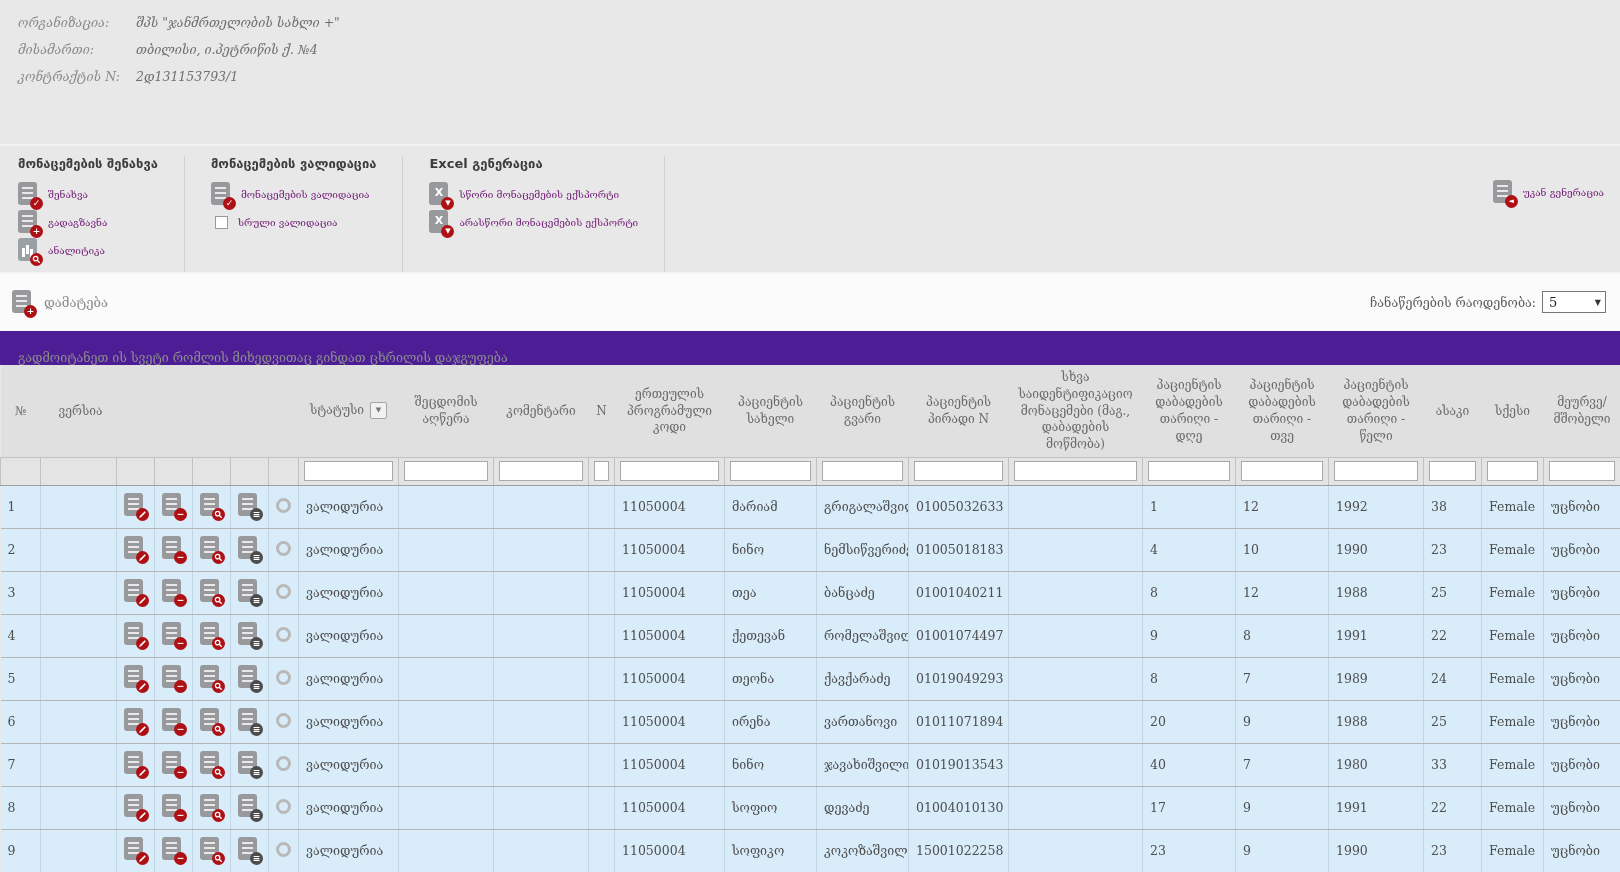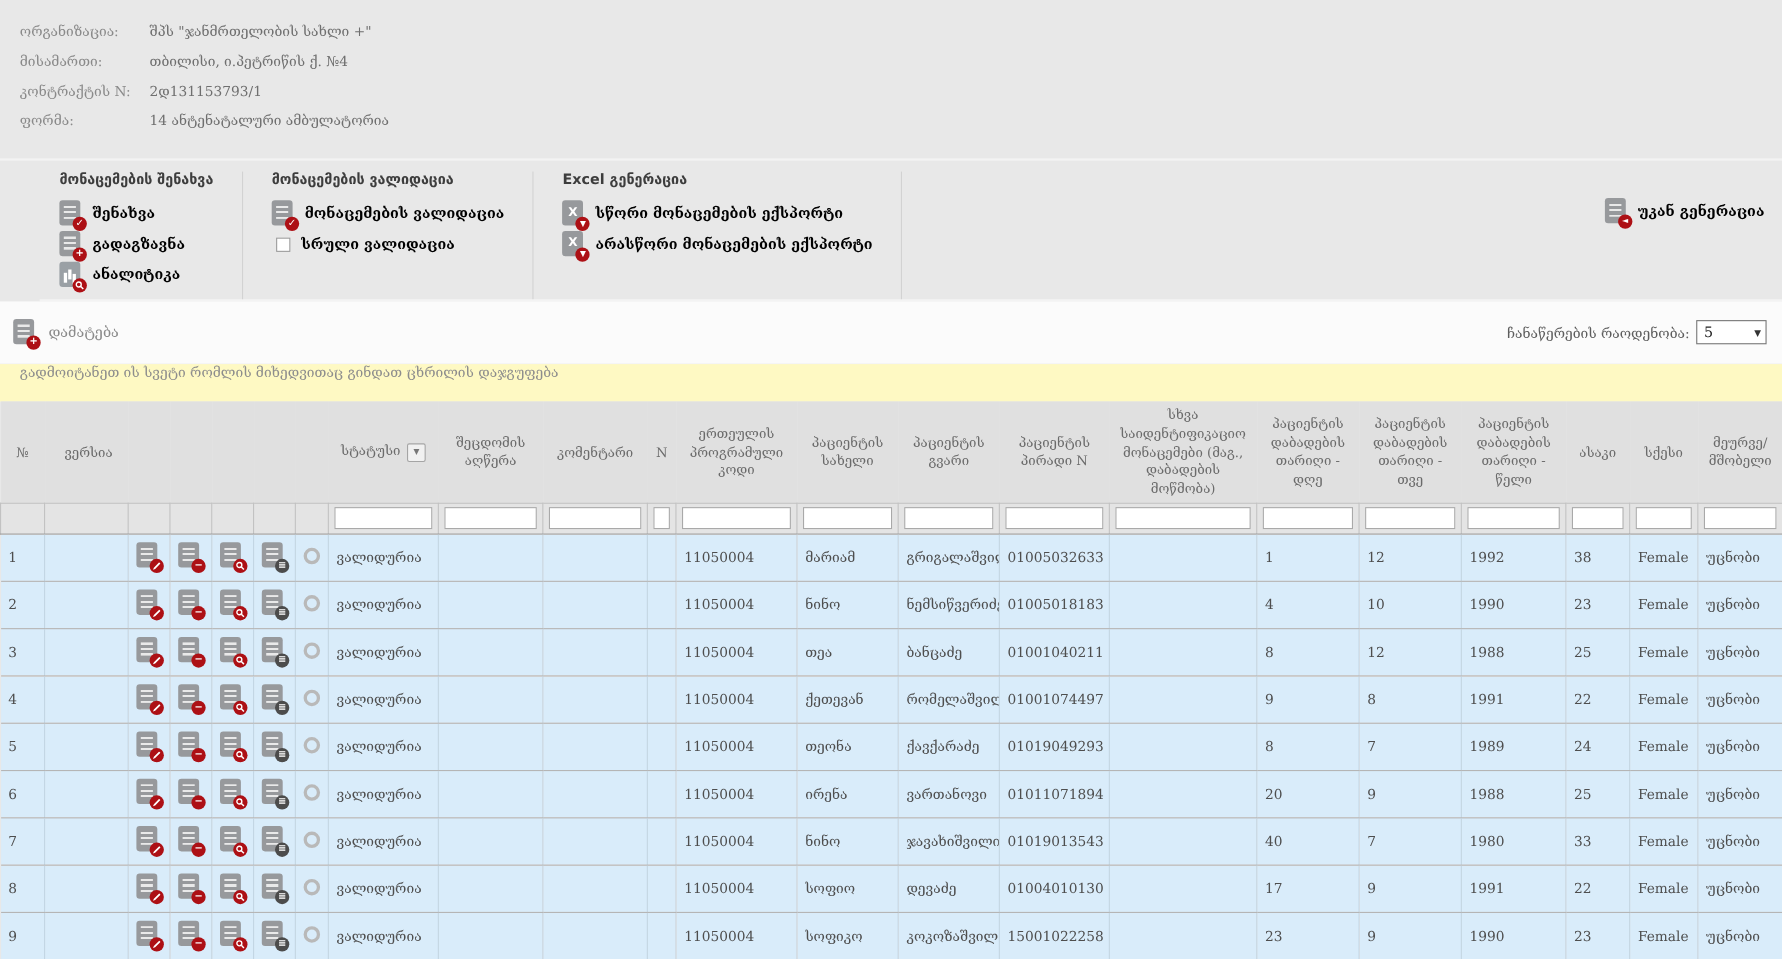--- a/index.html
+++ b/index.html
@@ -10,31 +10,31 @@
   }
   .page {
     position: relative;
     width: 1620px; height: 872px;
     overflow: hidden;
     background: #e8e8e8;
   }
 
   
   .info { padding: 9px 0 4px 18px; height: 146px; border-bottom: 2px solid #f3f3f3; }
-  .info-row { display: flex; align-items: flex-end; height: 27px; }
+  .info-row { display: flex; align-items: center; height: 27px; font-style: italic; }
   .info-label { width: 118px; color: #8a8a8a; font-size: 12.5px; }
   .info-value { color: #6f6f6f; font-size: 12.5px; }
 
   
-  .toolbar { display: flex; height: 128px; padding: 10px 16px 0 18px; border-bottom: 2px solid #f3f3f3; margin-left: 36px; }
+  .toolbar { display: flex; height: 128px; padding: 10px 16px 0 18px; border-bottom: 2px solid #f3f3f3; }
   .tb-group { padding-right: 26px; margin-right: 26px; border-right: 1px solid #d2d2d2; }
   .tb-group:last-of-type { border-right: none; }
   .tb-title { font-weight: bold; color: #3d3d3d; font-size: 13px; margin-bottom: 9px; font-family:"DejaVu Sans",sans-serif;}
   .tb-item { display: flex; align-items: center; gap: 7px; height: 28px; cursor: pointer; }
-  .tb-item-label { color: #000000; font-size: 13px; white-space: nowrap; font-weight: bold; }
+  .tb-item-label { color: #701a75; font-size: 10px; white-space: nowrap; }
   .tb-back { margin-left: auto; margin-top: 22px; display: flex; align-items: center; gap: 7px; height: 28px; cursor: pointer; }
 
   
   .icon { position: relative; display: inline-block; width: 23px; height: 25px; flex: 0 0 auto; }
   .doc { position: absolute; left: 0; top: 0; width: 19px; height: 23px; background: #97999c; border-radius: 3px; }
   .doc::after { content:""; position:absolute; left: 4px; top: 5px; width: 11px; height: 12px;
     background: repeating-linear-gradient(to bottom, #e9e9e9 0 2px, rgba(0,0,0,0) 2px 5px); }
   .doc.excel::after { content:"X"; position:absolute; left:0; top:1px; width:19px; height:20px;
     background:none; color:#fff; font-family:"DejaVu Sans",sans-serif; font-weight:bold;
     font-size:11px; text-align:center; line-height:20px; }
@@ -55,22 +55,22 @@
   .add-btn { display: flex; align-items: center; gap: 9px; cursor: pointer; }
   .add-label { color: #8b8b8b; font-size: 13px; }
   .records { margin-left: auto; display: flex; align-items: center; gap: 6px; }
   .records-label { color: #5d5d5d; font-size: 12.5px; }
   .select { width: 64px; height: 22px; border: 1px solid #767676; background: #fff;
     display: inline-flex; align-items: center; justify-content: space-between;
     padding: 0 4px 0 6px; font-size: 13px; color: #222; cursor: pointer; }
   .select .arrow { font-size: 8px; color: #333; font-family:"DejaVu Sans",sans-serif; }
 
   
-  .hint-bar { height: 35px; background: #fef9c3; border-top: 1px solid #f5f5f5;
-    display: flex; align-items: flex-start; padding-left: 18px; color: #8d8d8d; font-size: 12.5px; }
+  .hint-bar { height: 35px; background: #4c1d95; border-top: 1px solid #f5f5f5;
+    display: flex; align-items: flex-end; padding-left: 18px; color: #8d8d8d; font-size: 12.5px; }
 
   
   table { width: 1620px; border-collapse: collapse; table-layout: fixed; }
   thead th { background: #e0e0e0; color: #6b6b6b; font-size: 12px; font-weight: normal;
     vertical-align: middle; text-align: center; padding: 4px 6px; line-height: 1.4; height: 92px; }
   th.h-left { text-align: center; padding-left: 10px; }
   .filter-cell { background: #e4e4e4; border: 1px solid #c2c2c2; border-bottom: 1px solid #9f9f9f; height: 28px; padding: 3px 3px; }
   .flt { display: block; width: calc(100% - 4px); height: 20px; margin: 0 auto;
     border: 1px solid #a9a9a9; background: #fff; outline: none; font-size: 12px; padding: 0 3px; }
   .status-filter-btn { display: inline-block; vertical-align: middle; margin-left: 6px;
@@ -95,24 +95,20 @@
       <span class="info-label">ორგანიზაცია:</span>
       <span class="info-value">შპს "ჯანმრთელობის სახლი +"</span>
     </div>
     <div class="info-row">
       <span class="info-label">მისამართი:</span>
       <span class="info-value">თბილისი, ი.პეტრიწის ქ. №4</span>
     </div>
     <div class="info-row">
       <span class="info-label">კონტრაქტის N:</span>
       <span class="info-value">2დ131153793/1</span>
-    </div>
-    <div class="info-row">
-      <span class="info-label">ფორმა:</span>
-      <span class="info-value">14 ანტენატალური ამბულატორია</span>
     </div>
   </section>
 
   <section class="toolbar">
     <div class="tb-group">
       <div class="tb-title">მონაცემების შენახვა</div>
       <div class="tb-item">
         <span class="icon">
             <span class="doc"></span>
             <span class="badge">✓</span>

